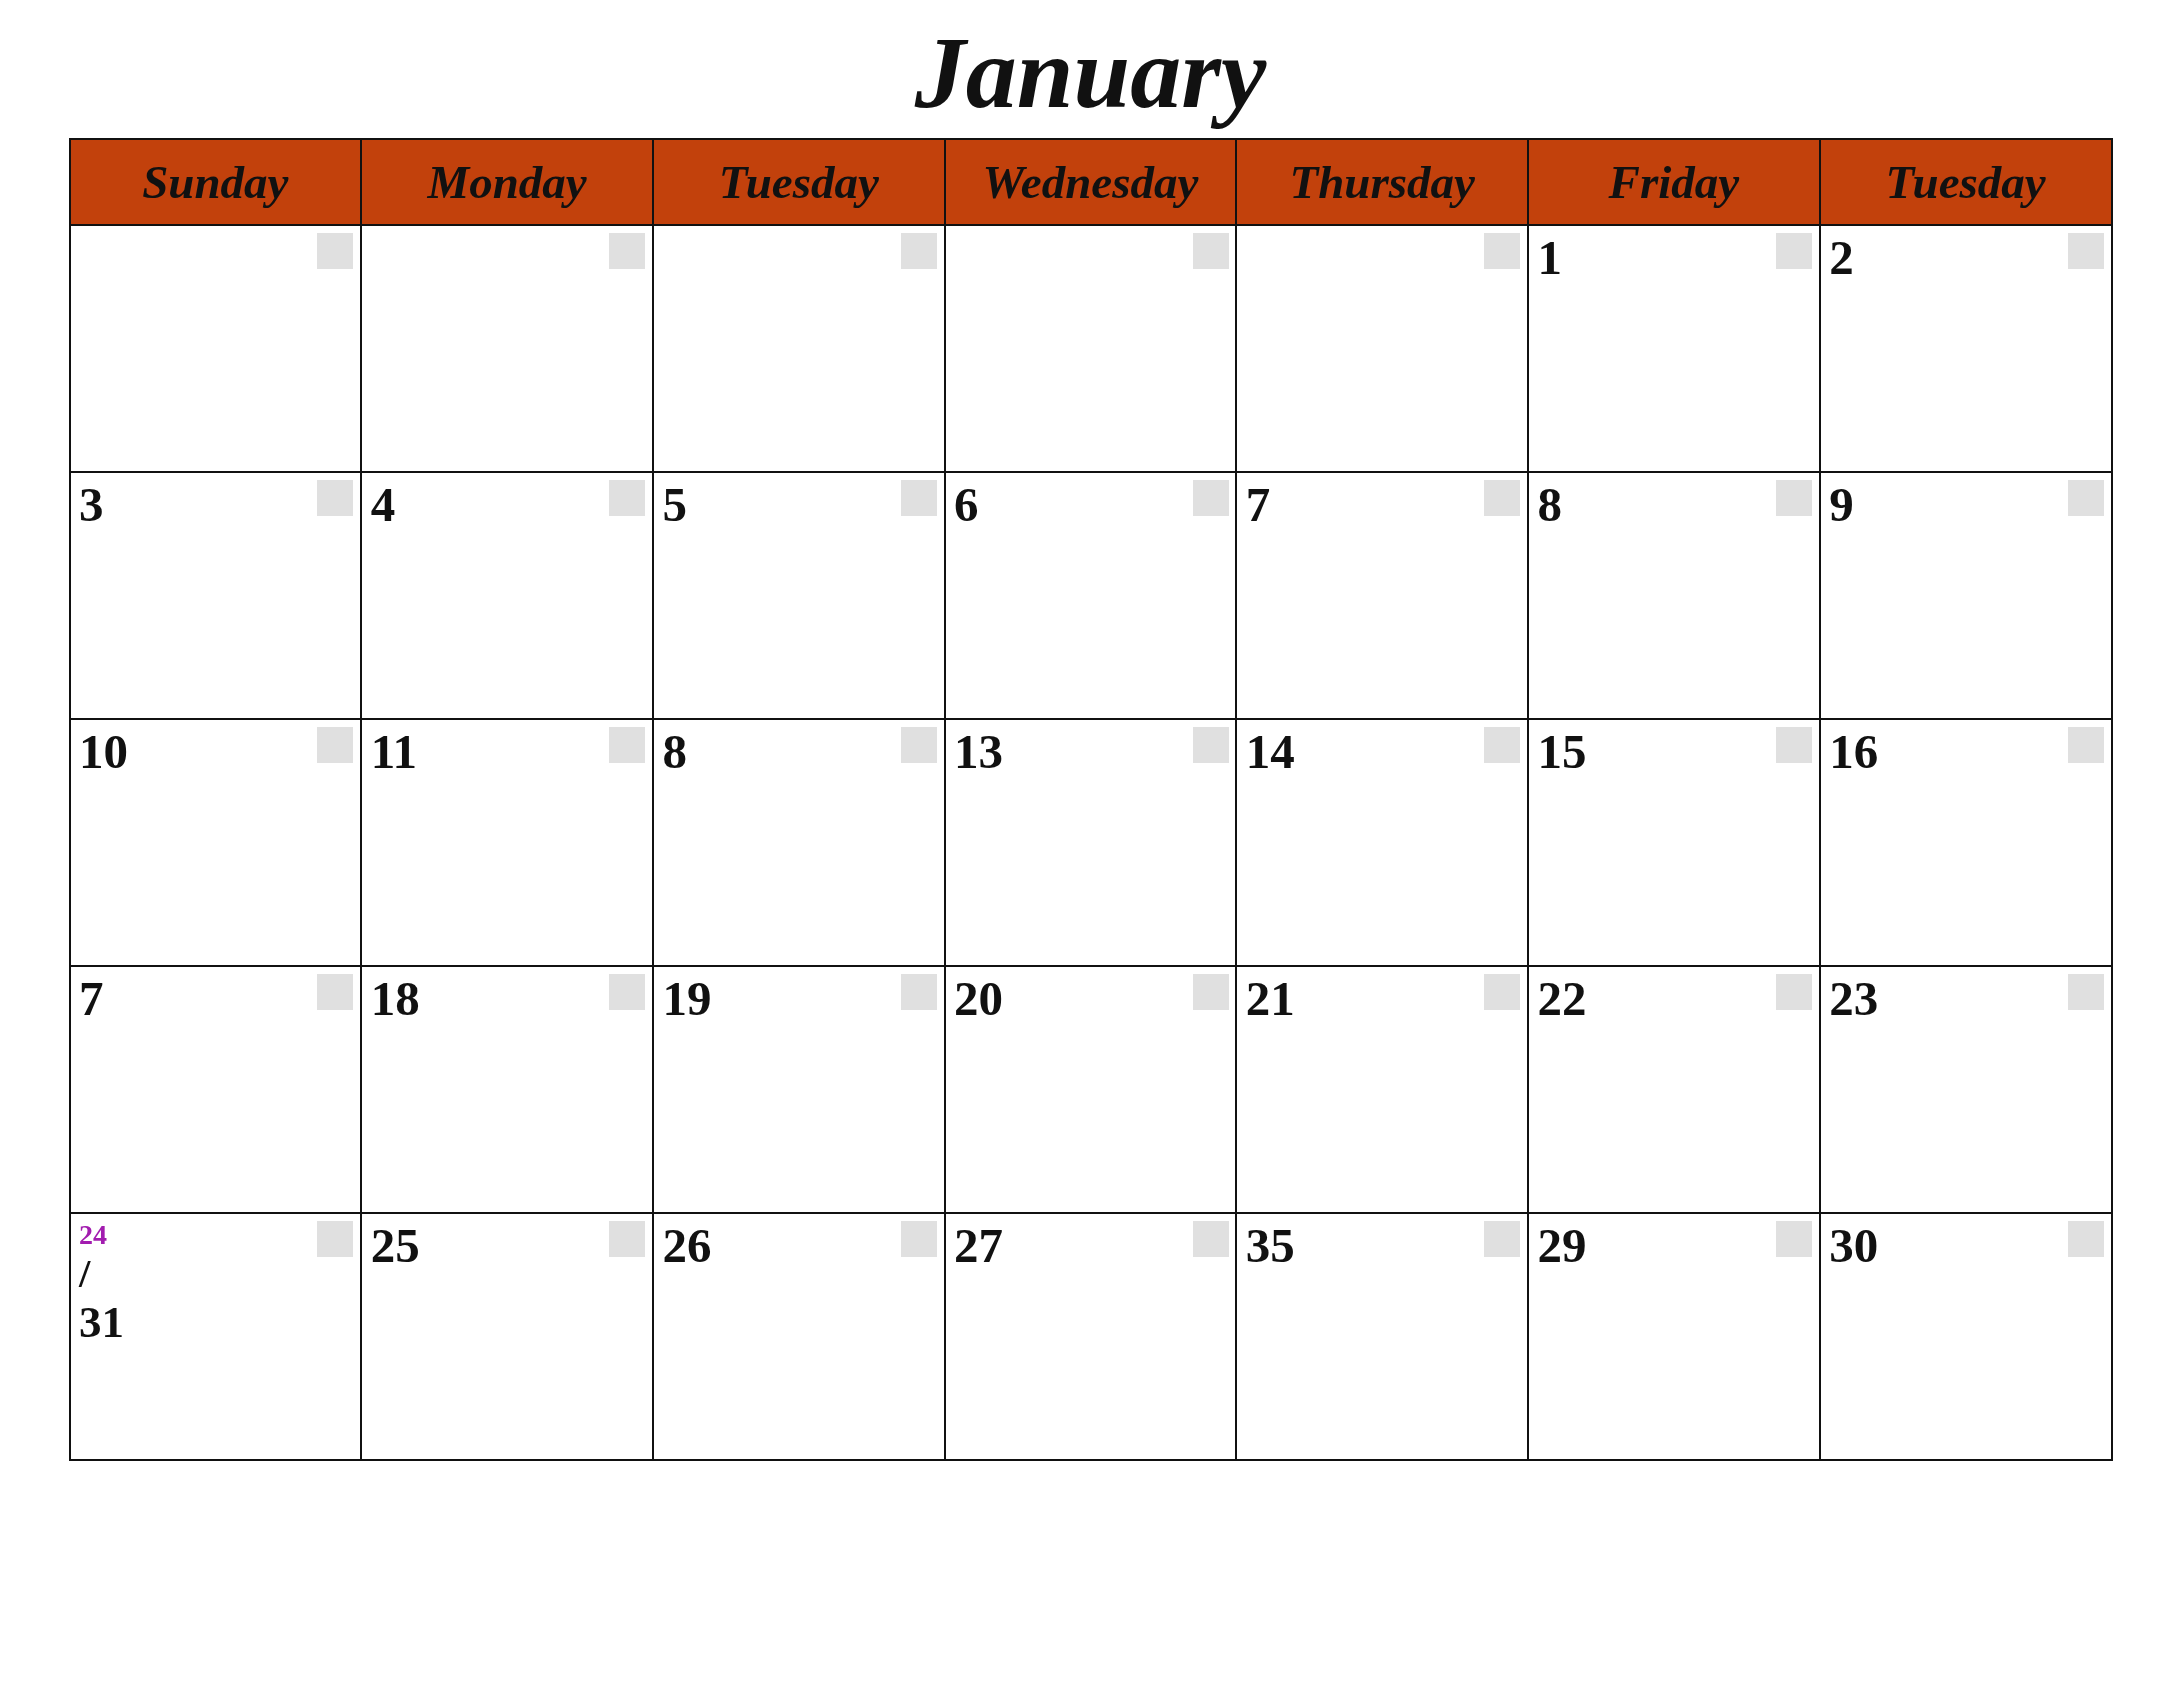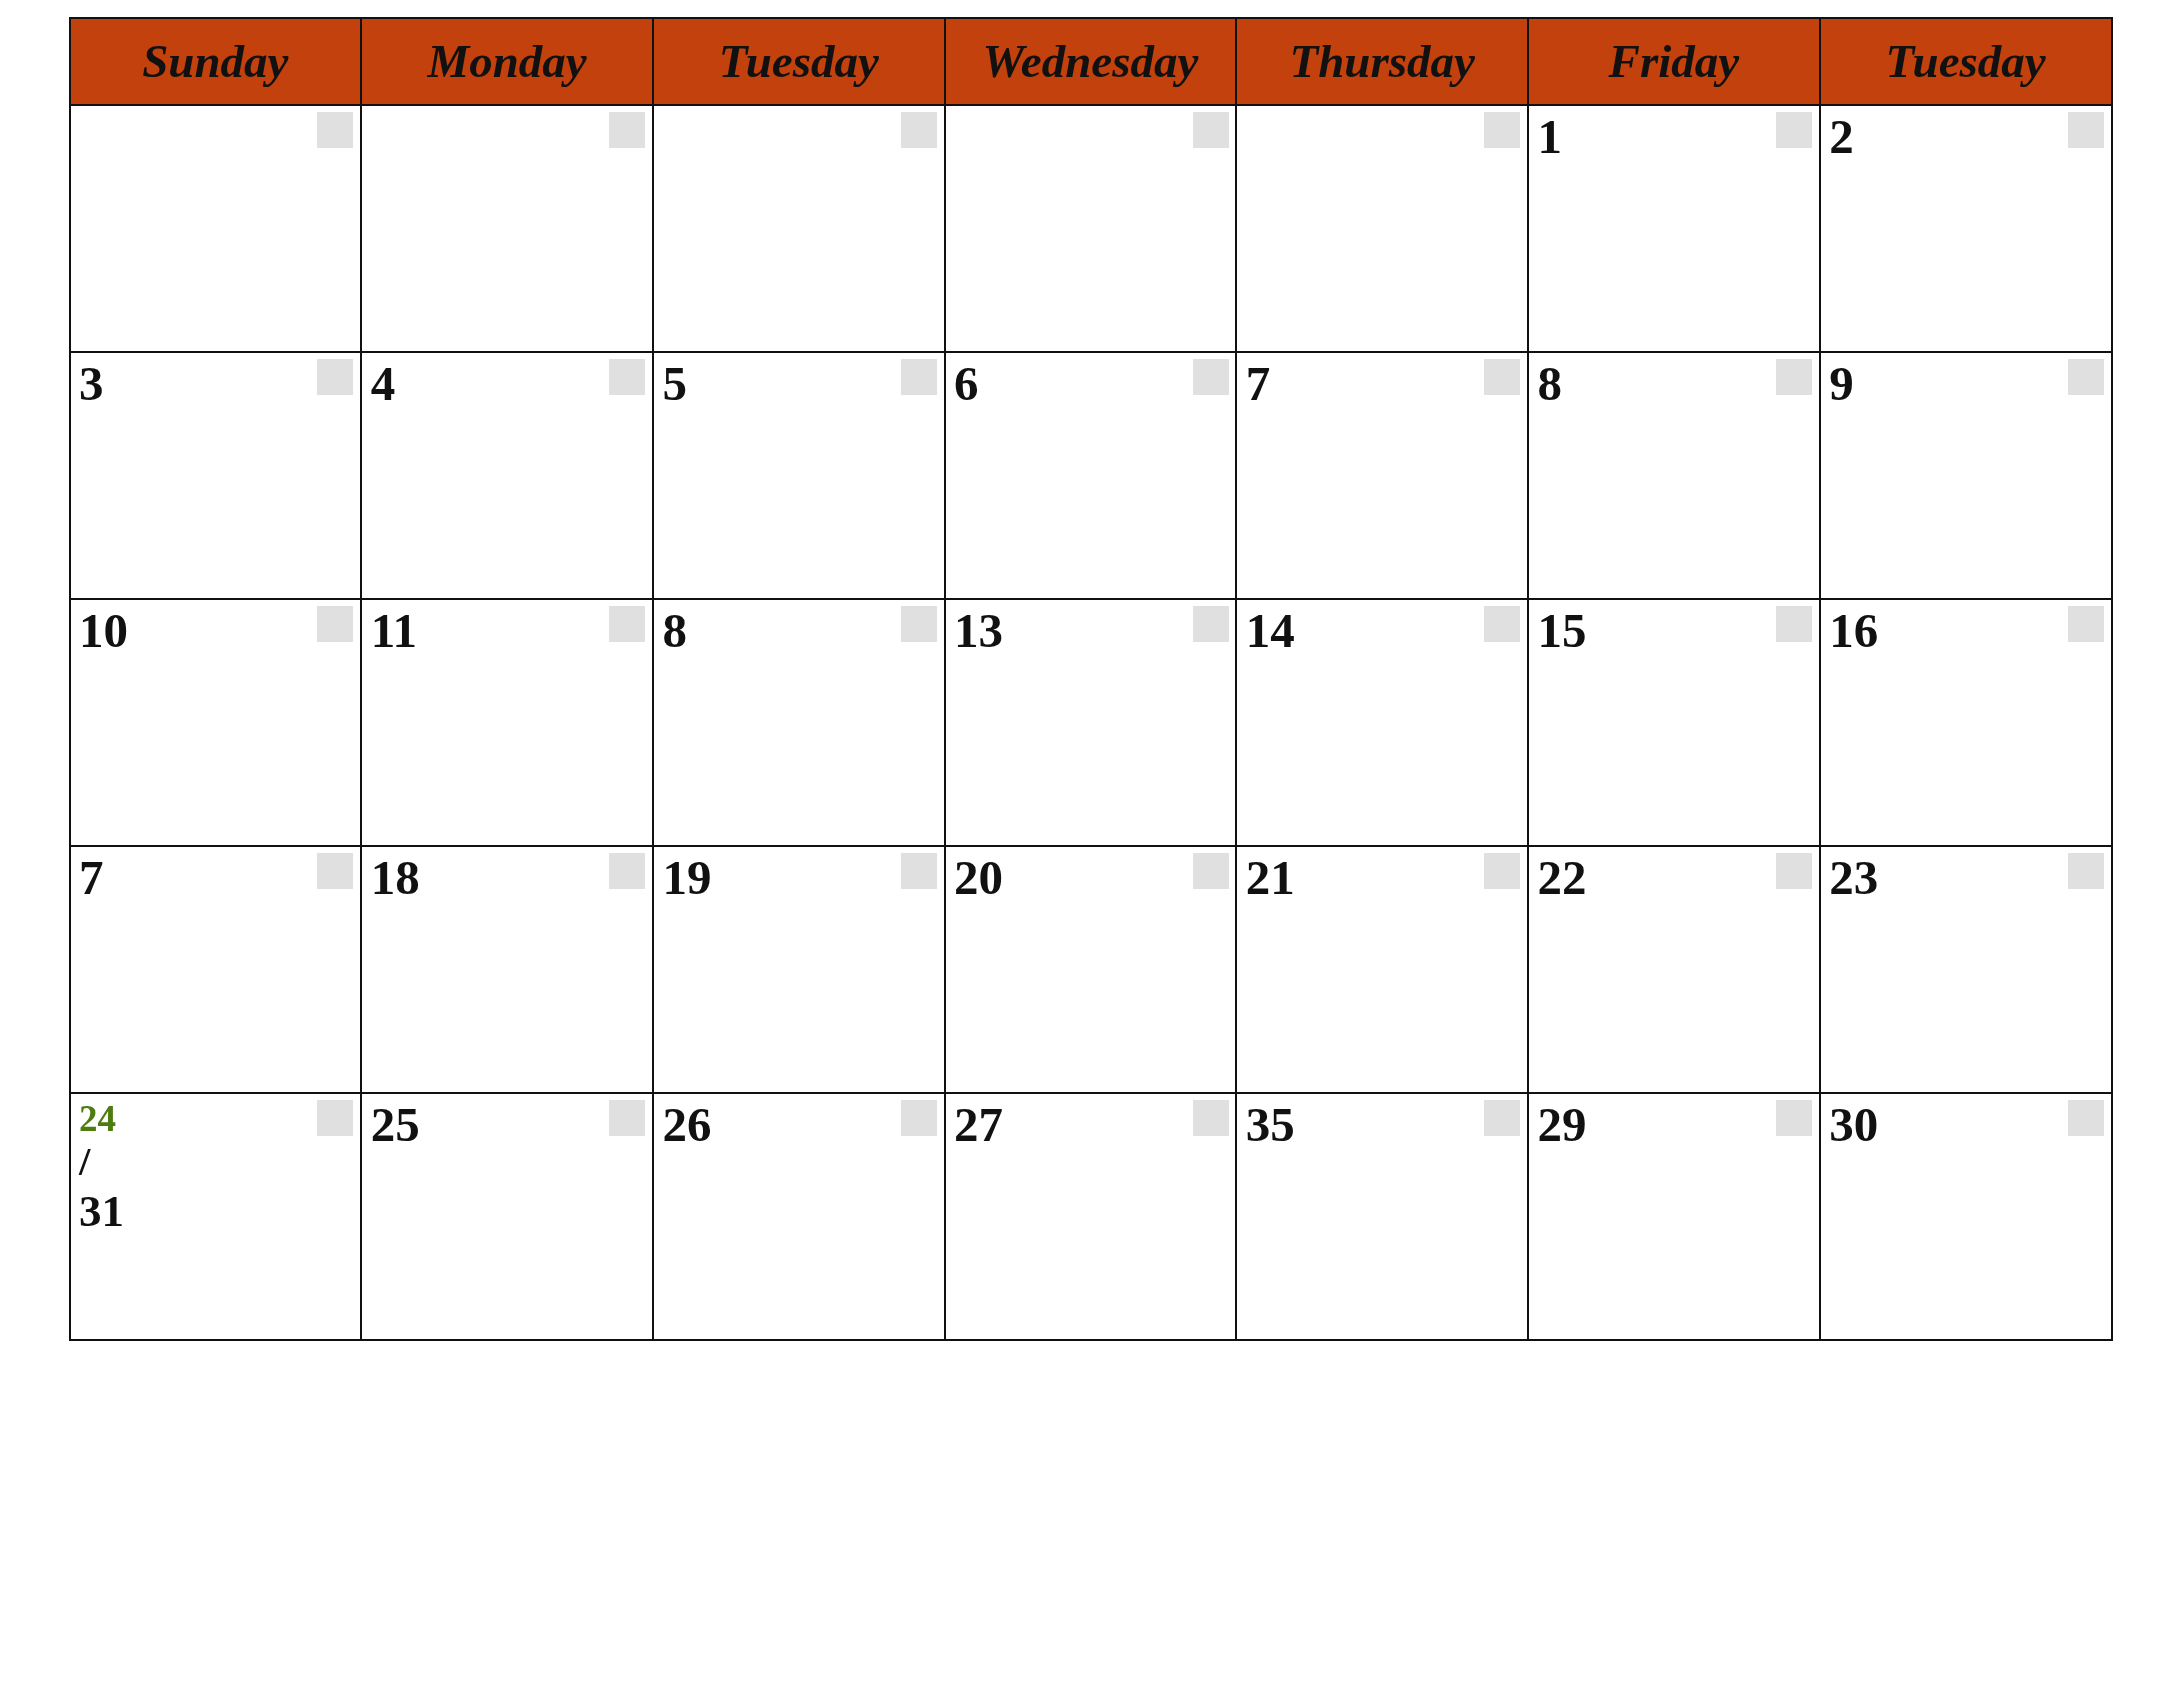--- a/index.html
+++ b/index.html
@@ -83,24 +83,24 @@
     .empty-cell {
       background: #fff;
     }
 
     .dual-date {
       display: flex;
       flex-direction: column;
     }
 
     .dual-date .day-top {
-      font-size: 37px;
-      font-family: 'Georgia', serif;
-      font-weight: bold;
-      color: #4d7c0f;
+      font-size: 28px;
+      font-family: 'Georgia', serif;
+      font-weight: bold;
+      color: #a21caf;
       line-height: 1;
     }
 
     .dual-date .day-bottom {
       font-size: 45px;
       font-family: 'Georgia', serif;
       font-weight: bold;
       color: #111;
       line-height: 1;
       margin-top: 3.4px;
@@ -122,20 +122,21 @@
       font-style: italic;
       color: #4dd9d9;
       margin-top: 10.2px;
       padding-right: 8.5px;
     }
   </style>
 </head>
 <body>
 
 <div class="calendar-wrapper">
+  <div class="calendar-title">January</div>
 
   <table class="calendar-table">
     <thead>
       <tr>
         <th>Sunday</th>
         <th>Monday</th>
         <th>Tuesday</th>
         <th>Wednesday</th>
         <th>Thursday</th>
         <th>Friday</th>

